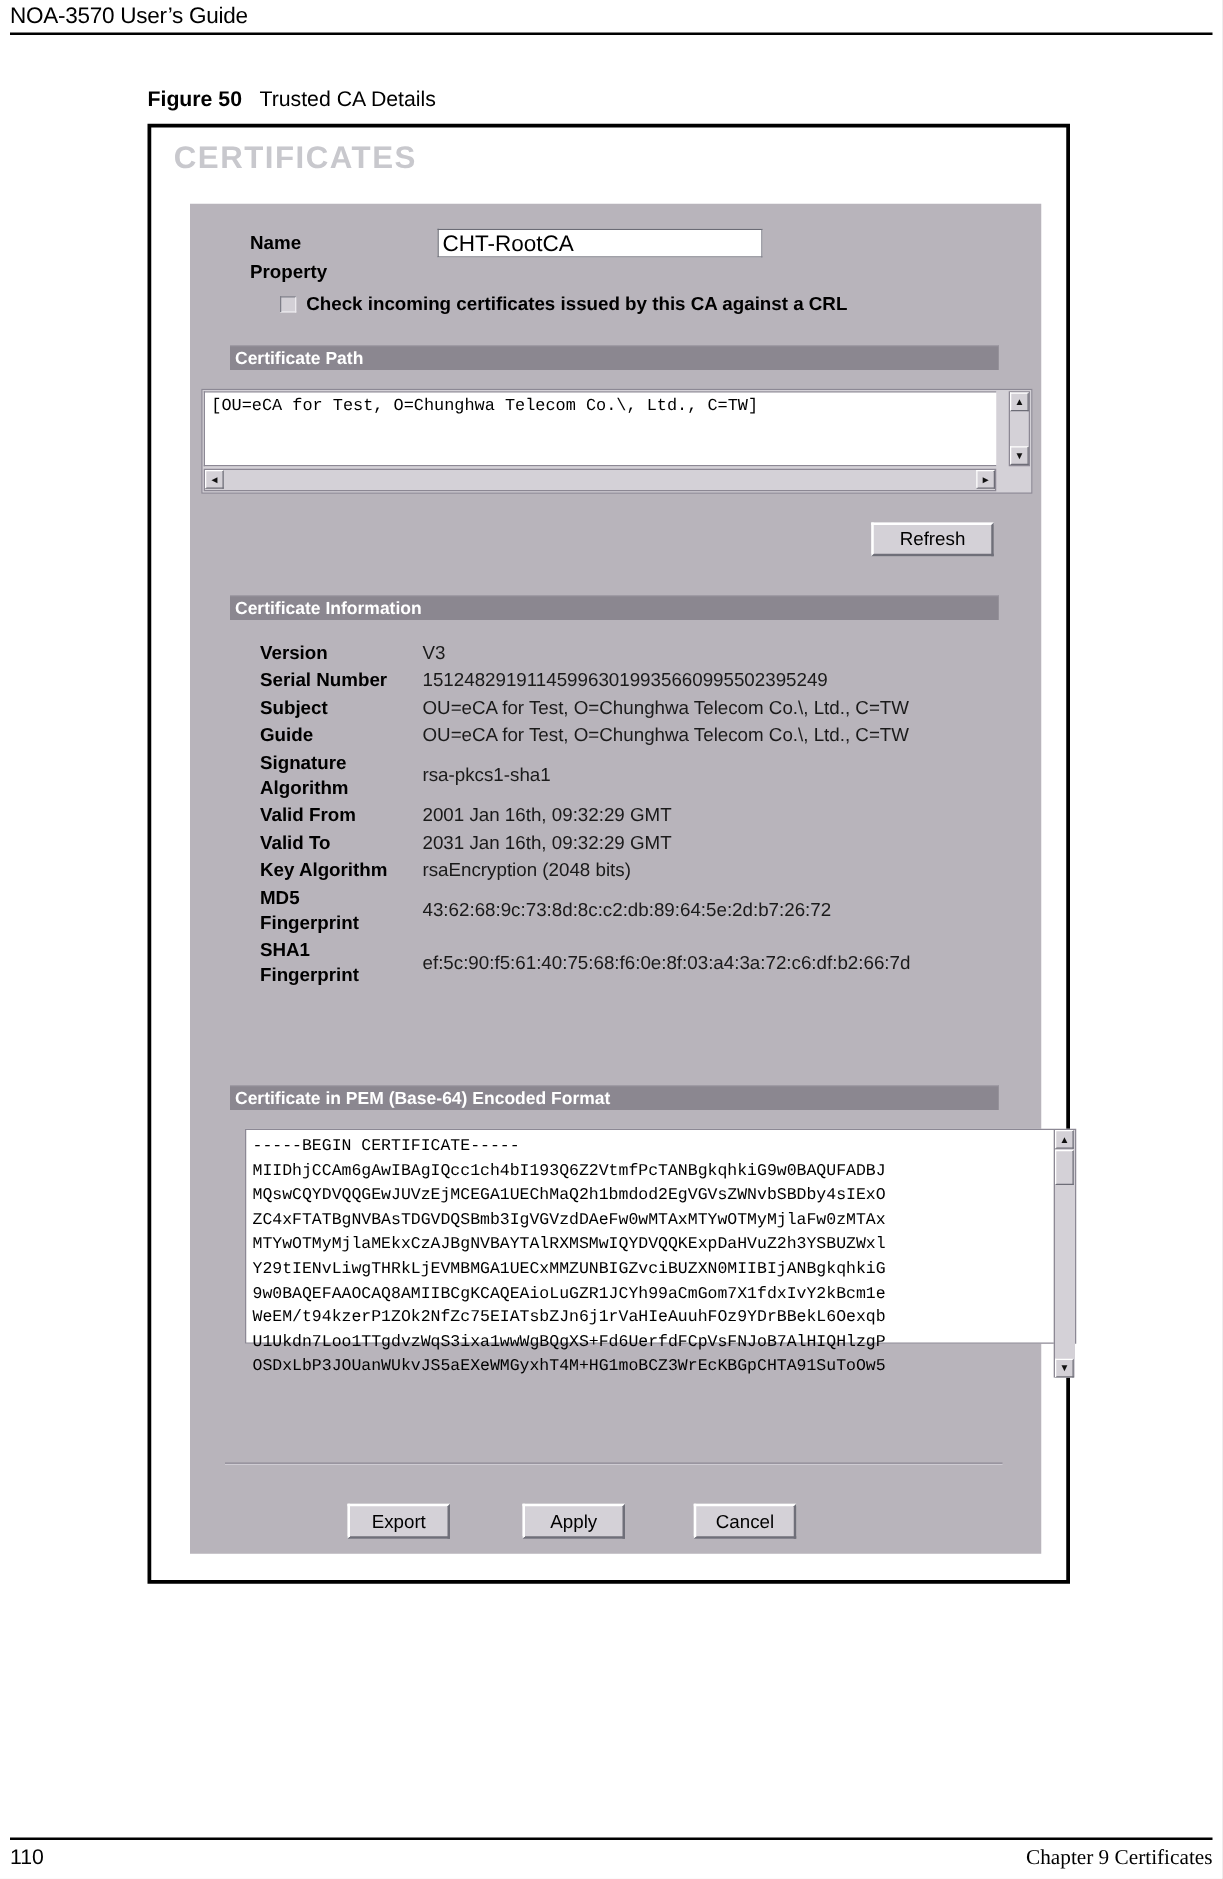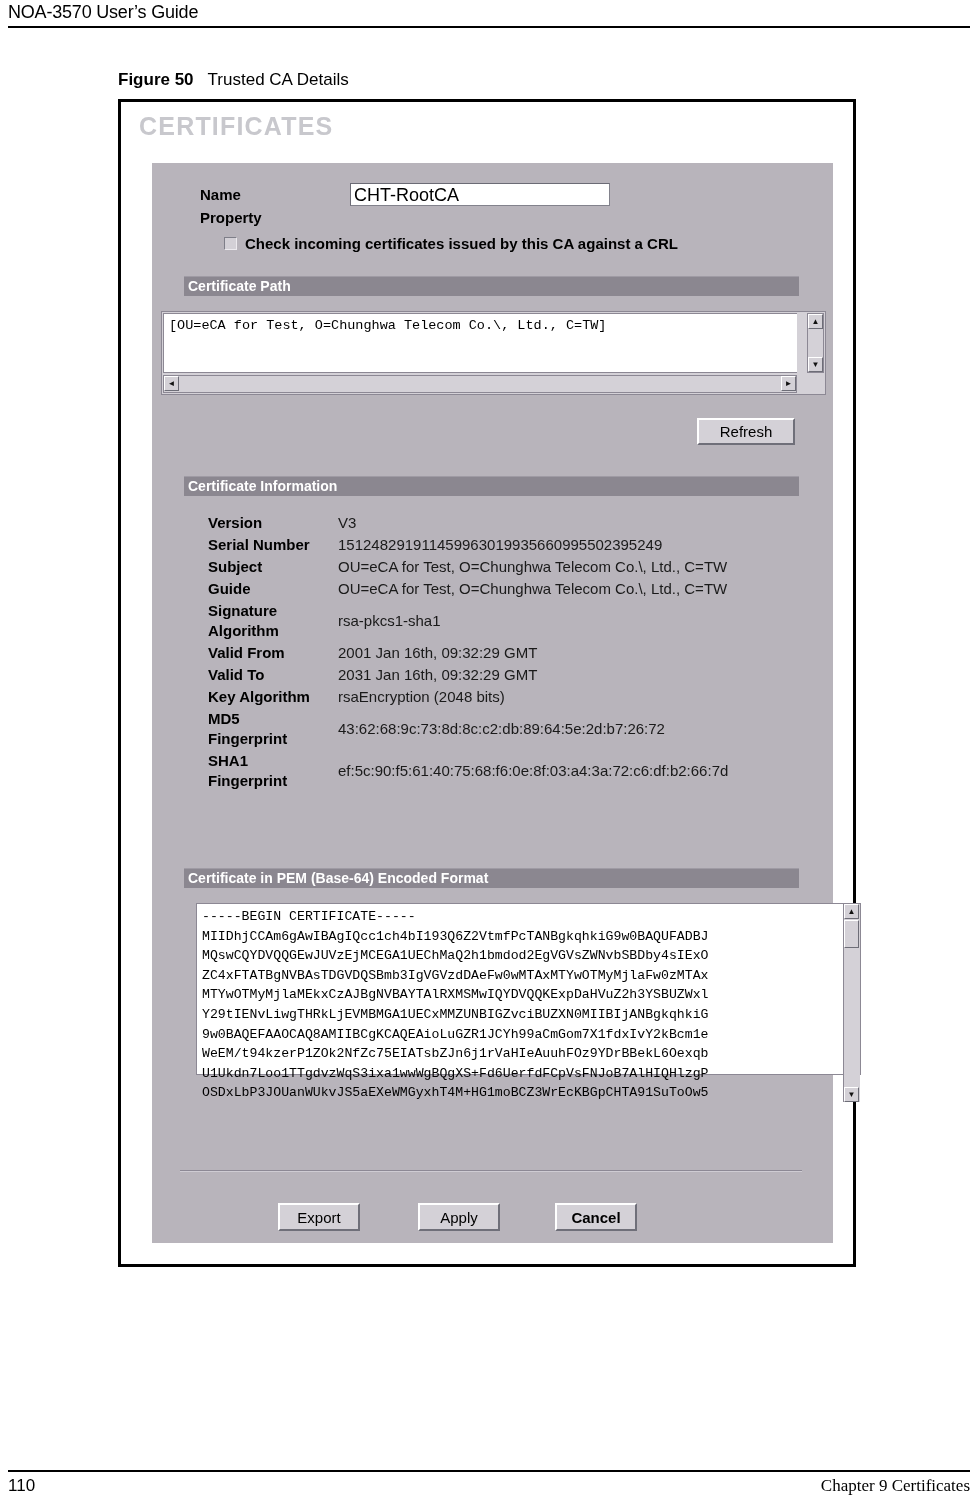--- a/index.html
+++ b/index.html
@@ -371,21 +371,21 @@
     box-shadow: 0 1px 0 #cfccd3;
   }
   .btn-bottom {
     position: absolute;
     top: 1040px;
     width: 82px;
     height: 28px;
   }
   #btn-export { left: 126px; }
   #btn-apply  { left: 266px; }
-  #btn-cancel { left: 403px; font-weight: bold; }
+  #btn-cancel { left: 403px; }
 </style>
 </head>
 <body>
 
 <div class="page-header">
   <div class="page-header-title">NOA-3570 User’s Guide</div>
   <div class="rule-top"></div>
 </div>
 
 <div class="figure-caption">

